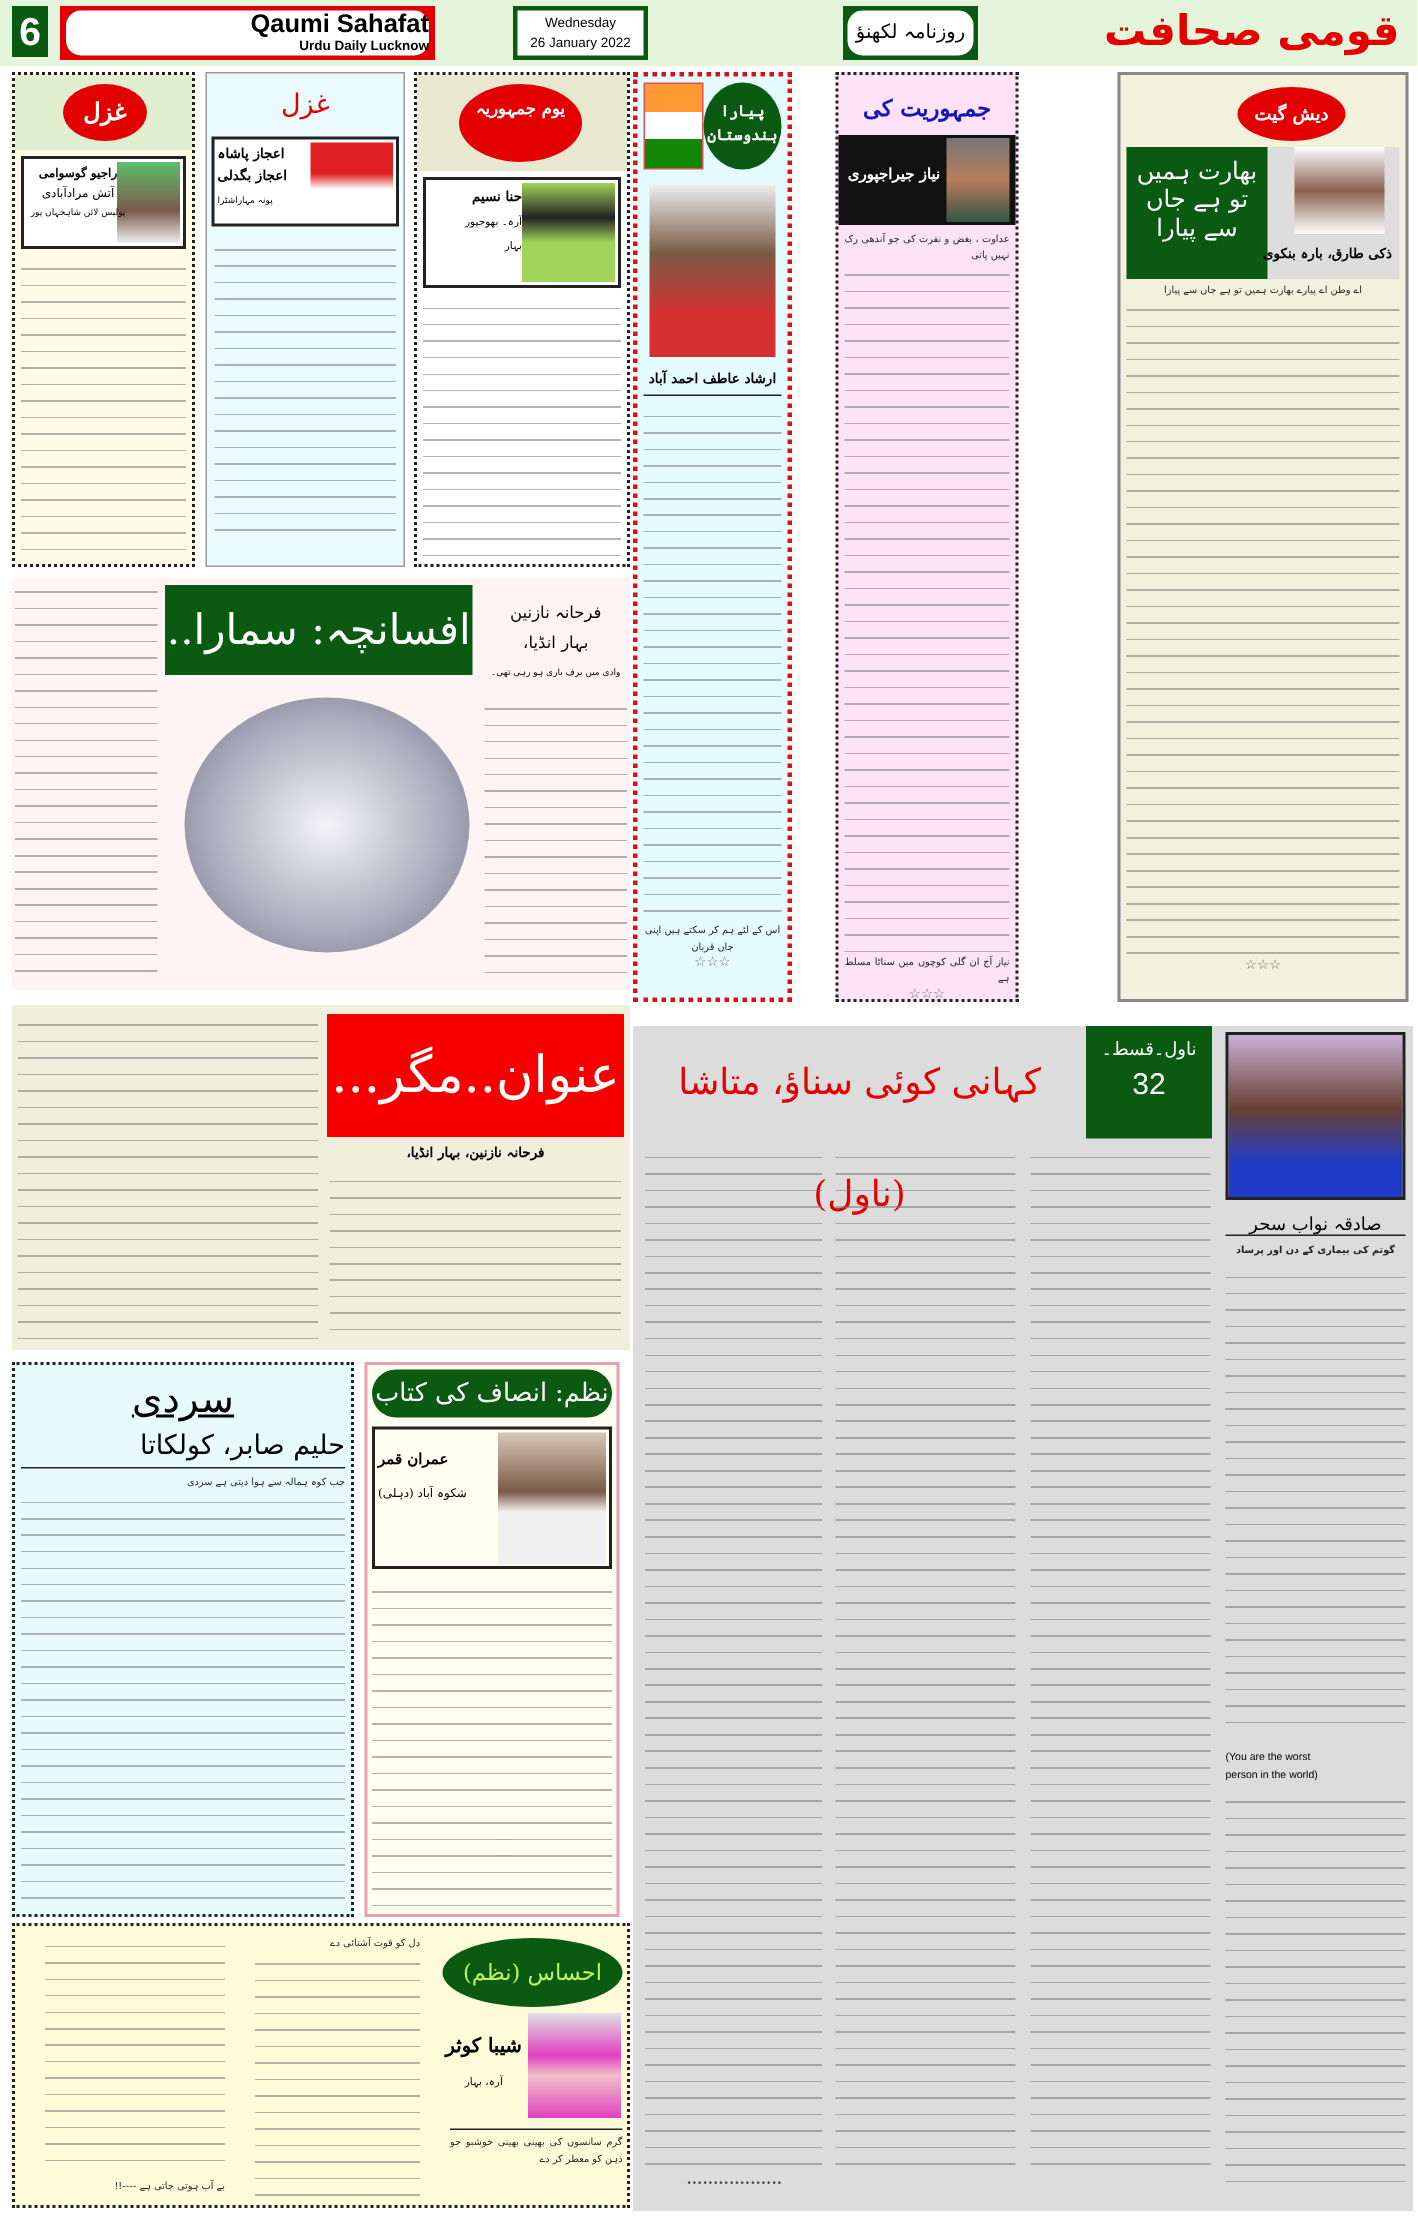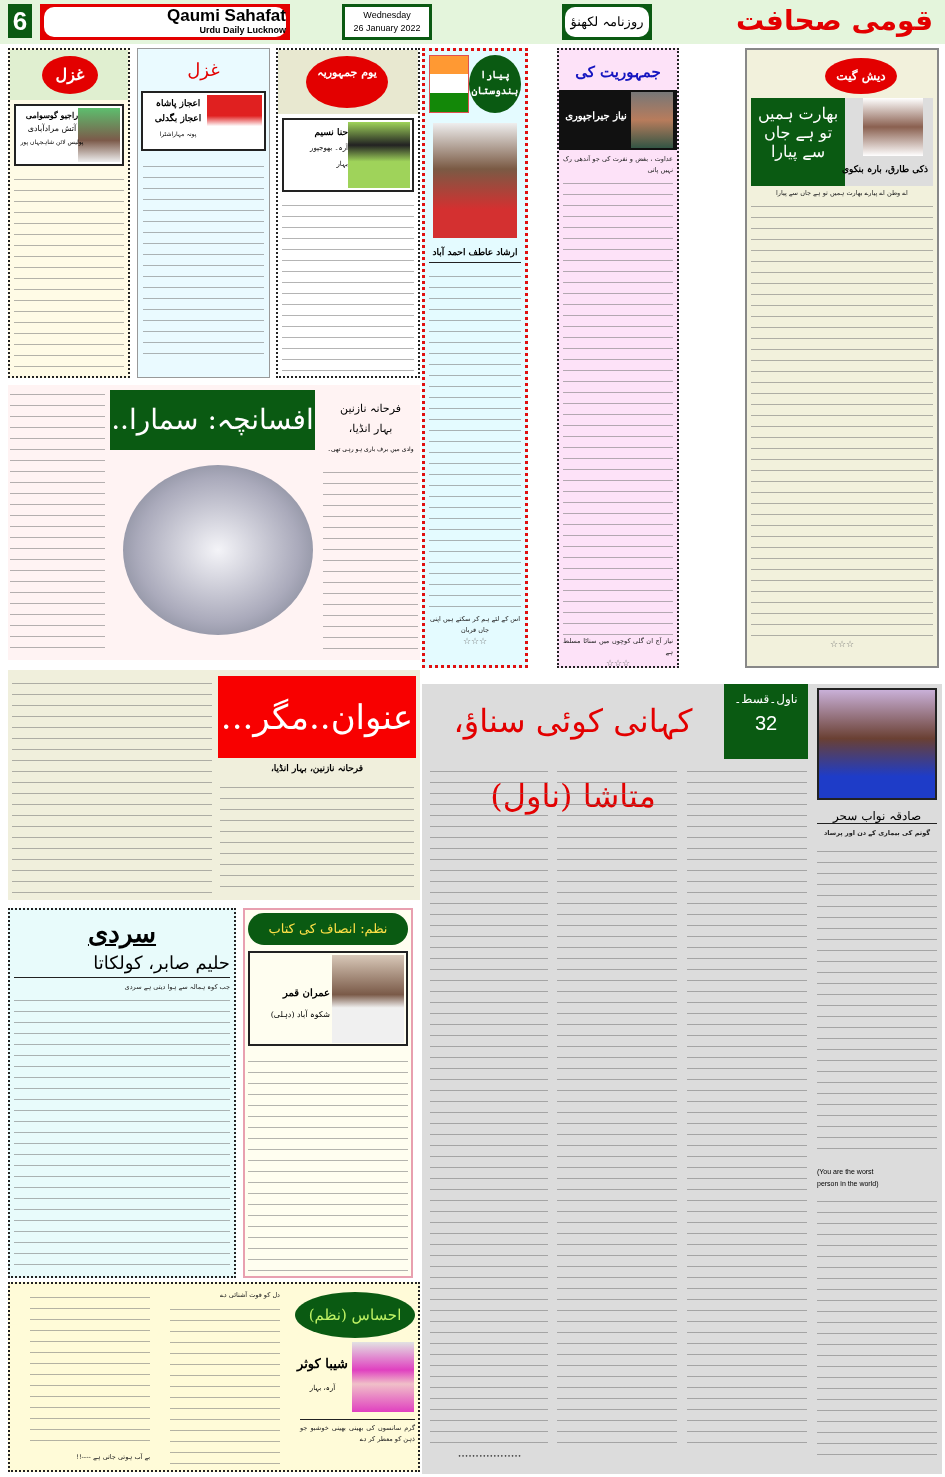--- a/index.html
+++ b/index.html
@@ -60,21 +60,21 @@
         <div style="font-size:6px">پولیس لائن شاہجہاں پور</div>
       </div>
   </div>
   <div class="lines" style="height:200px;margin-top:6px"></div>
 </div>
 
 <div class="abs" style="left:137px;top:48px;width:133px;height:330px;border:1px solid #999;background:#eafaff">
   <div class="urdu" style="text-align:center;color:#e30000;font-size:18px;height:42px;line-height:42px">غزل</div>
   <div style="border:2px solid #222;height:60px;margin:0 3px;position:relative;background:#fff">
    <div class="abs" style="right:2px;top:2px;width:55px;height:52px;background:linear-gradient(#e02020 40%,#fff 60%)"></div>
-   <div class="abs urdu" style="left:2px;top:3px;width:66px;text-align:center;font-size:9px;line-height:15px;font-weight:bold">
+   <div class="abs urdu" style="left:2px;top:3px;width:66px;text-align:left;font-size:9px;line-height:15px;font-weight:bold">
         <div>اعجاز پاشاہ</div>
         <div>اعجاز بگدلی</div>
         <div style="font-size:6px;font-weight:normal">پونہ مہاراشٹرا</div>
       </div>
   </div>
   <div class="lines" style="height:200px;margin:8px 5px"></div>
 </div>
 
 <div class="abs panel" style="left:276px;top:48px;width:144px;height:330px;background:#fff;border-style:dotted">
   <div style="background:#e8e8d0;height:64px;margin:-4px -4px 4px;position:relative">
@@ -142,52 +142,52 @@
 </div>
 
 <div class="abs" style="left:8px;top:670px;width:412px;height:230px;background:#f0efdc">
   <div class="lines abs" style="left:4px;top:6px;width:200px;height:220px"></div>
   <div class="abs urdu" style="left:210px;top:6px;width:198px;height:82px;background:#f80000;color:#fff;font-size:34px;text-align:center;line-height:82px">عنوان..مگر...</div>
   <div class="abs urdu" style="left:210px;top:93px;width:198px;text-align:center;font-size:9px;font-weight:bold">فرحانہ نازنین، بہار انڈیا،</div>
   <div class="lines abs" style="left:212px;top:110px;width:194px;height:115px"></div>
 </div>
 
 <div class="abs" style="left:422px;top:684px;width:520px;height:790px;background:#dcdcdc">
-  <div class="abs urdu" style="left:6px;top:0;width:290px;height:75px;color:#e30000;font-size:32px;text-align:center;line-height:75px">کہانی کوئی سناؤ، متاشا (ناول)</div>
+  <div class="abs urdu" style="left:6px;top:0;width:290px;height:75px;color:#e30000;font-size:24px;text-align:center;line-height:75px">کہانی کوئی سناؤ، متاشا (ناول)</div>
   <div class="abs" style="left:302px;top:0;width:84px;height:75px;background:#0a5a12;color:#fff;text-align:center">
       <div class="urdu" style="font-size:12px;padding-top:8px">ناول۔قسط۔</div>
       <div style="font:20px 'Liberation Sans',sans-serif;padding-top:6px">32</div>
     </div>
   <div class="abs" style="left:395px;top:4px;width:120px;height:112px;border:2px solid #222;background:linear-gradient(#c9b0d8,#6a4033 45%,#1e3cc8 80%)"></div>
   <div class="abs urdu" style="left:395px;top:125px;width:120px;text-align:center;font-size:12px;border-bottom:1px solid #222">صادقہ نواب سحر</div>
   <div class="abs txt" style="left:395px;top:144px;width:120px;text-align:center;font-weight:bold">گوتم کی بیماری کے دن اور پرساد</div>
   <div class="lines abs" style="left:8px;top:80px;width:118px;height:680px"></div>
   <div class="lines abs" style="left:135px;top:80px;width:120px;height:680px"></div>
   <div class="lines abs" style="left:265px;top:80px;width:120px;height:680px"></div>
   <div class="lines abs" style="left:395px;top:160px;width:120px;height:310px"></div>
   <div class="abs" style="left:395px;top:482px;width:120px;font:7px 'Liberation Sans',sans-serif;line-height:12px">
       <div>(You are the worst</div>
       <div>person in the world)</div>
     </div>
   <div class="lines abs" style="left:395px;top:510px;width:120px;height:270px"></div>
   <div class="abs" style="left:10px;top:768px;width:115px;font-size:6px;color:#444;text-align:center">••••••••••••••••••</div>
 </div>
 
 <div class="abs panel" style="left:8px;top:908px;width:228px;height:370px;background:#e8fbfb">
-  <div class="urdu" style="text-align:center;font-size:26px;font-weight:bold;line-height:38px;text-decoration:underline">سردی</div>
+  <div class="urdu" style="text-align:center;font-size:26px;font-weight:normal;line-height:38px;text-decoration:underline">سردی</div>
   <div class="urdu" style="text-align:right;font-size:18px;font-weight:normal;border-bottom:1px solid #222;padding-bottom:4px">حلیم صابر، کولکاتا</div>
   <div class="txt" style="margin-top:4px">جب کوہ ہمالہ سے ہوا دیتی ہے سردی</div>
   <div class="lines" style="height:280px"></div>
 </div>
 
 <div class="abs" style="left:243px;top:908px;width:170px;height:370px;border:2px solid #e8a0b0;background:#fffef0;padding:3px">
-  <div class="urdu" style="background:#0a5a12;color:#fde047;border-radius:20px;text-align:center;font-size:13px;height:32px;line-height:32px">نظم: انصاف کی کتاب</div>
+  <div class="urdu" style="background:#0a5a12;color:#ffffff;border-radius:20px;text-align:center;font-size:17px;height:32px;line-height:32px">نظم: انصاف کی کتاب</div>
   <div style="border:2px solid #222;height:95px;margin-top:6px;position:relative">
    <div class="abs" style="right:2px;top:2px;width:72px;height:88px;background:linear-gradient(#d8c8b8,#7a5a48 45%,#f0f0f0 60%)"></div>
-   <div class="abs urdu" style="left:2px;top:29px;width:78px;text-align:right;font-size:10px;line-height:22px">
+   <div class="abs urdu" style="left:2px;top:10px;width:78px;text-align:left;font-size:10px;line-height:22px">
         <div style="font-weight:bold">عمران قمر</div>
         <div style="font-size:8px">شکوہ آباد (دہلی)</div>
       </div>
     </div>
   <div class="lines" style="height:220px;margin-top:8px"></div>
 </div>
 
 <div class="abs panel" style="left:8px;top:1282px;width:412px;height:190px;background:#fffbd8">
   <div class="lines abs" style="left:20px;top:6px;width:120px;height:160px"></div>
   <div class="abs txt" style="left:20px;top:168px;width:120px">بے آب ہوتی جاتی ہے ----!!</div>

